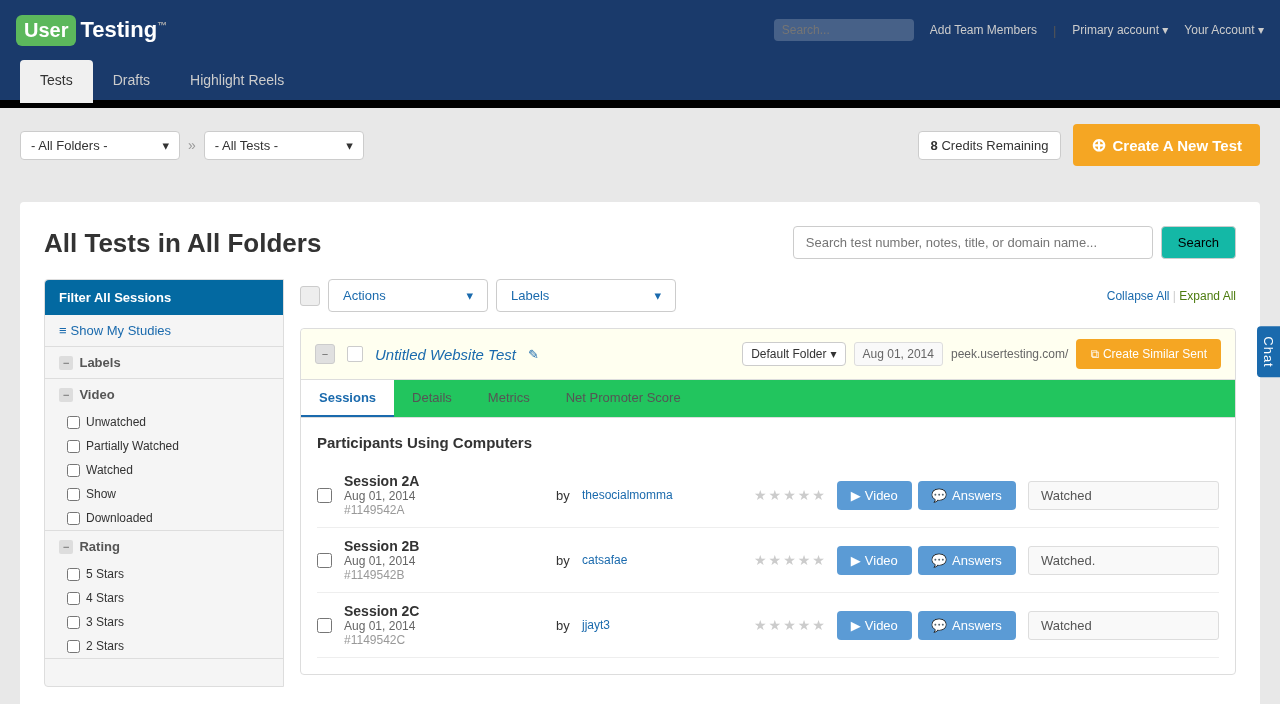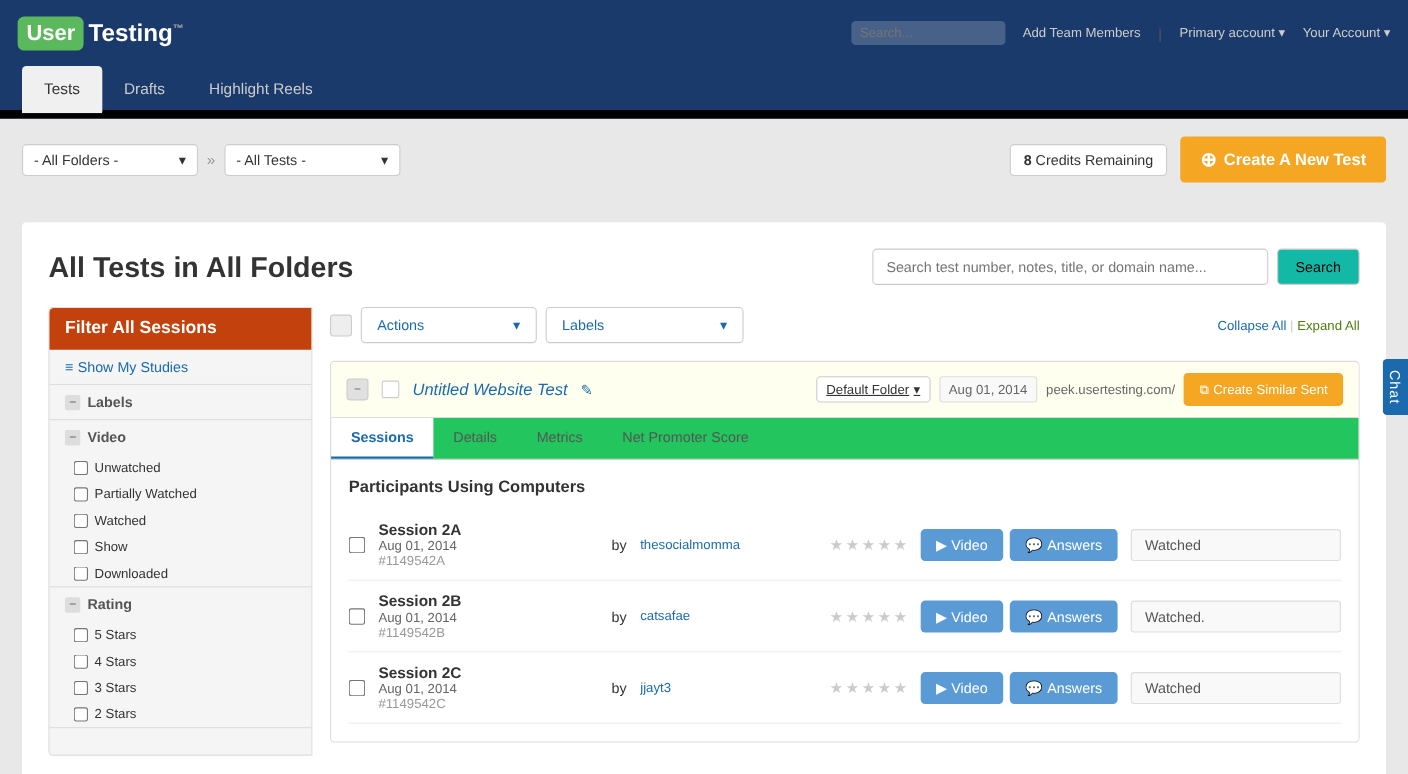--- a/index.html
+++ b/index.html
@@ -33,21 +33,21 @@
 
     
     .main-content { padding: 20px; }
     .content-box { background: white; border-radius: 4px; padding: 24px; }
     .page-title-row { display: flex; align-items: flex-end; justify-content: space-between; margin-bottom: 20px; }
     .page-title { font-size: 26px; font-weight: bold; color: #333; }
     .search-row { display: flex; gap: 8px; }
     .search-input { border: 1px solid #ccc; border-radius: 4px; padding: 8px 12px; font-size: 13px; width: 360px; }
     .search-btn { background: #14b8a6; border: 1px solid #ccc; border-radius: 4px; padding: 8px 16px; font-size: 13px; cursor: pointer; }
     .filter-sidebar { background: #f5f5f5; border: 1px solid #ddd; border-radius: 4px 0 0 4px; width: 240px; flex-shrink: 0; }
-    .filter-header { background: #c2410c; color: white; padding: 10px 14px; border-radius: 4px 0 0 0; font-size: 16px; font-weight: bold; cursor: pointer; }
+    .filter-header { background: #0369a1; color: white; padding: 10px 14px; border-radius: 4px 0 0 0; font-size: 13px; font-weight: bold; cursor: pointer; }
     .show-my-studies { padding: 8px 14px; color: #1a6aad; font-size: 13px; cursor: pointer; border-bottom: 1px solid #ddd; display: flex; align-items: center; gap: 4px; }
     .filter-group { border-bottom: 1px solid #ddd; }
     .filter-group-header { padding: 8px 14px; font-size: 13px; font-weight: bold; display: flex; align-items: center; gap: 6px; cursor: pointer; color: #555; }
     .filter-group-collapse { color: #888; font-size: 11px; background: #ddd; border-radius: 2px; padding: 1px 4px; }
     .filter-item { padding: 5px 14px 5px 22px; font-size: 12px; display: flex; align-items: center; gap: 6px; cursor: pointer; }
     .filter-item input[type=checkbox] { width: 13px; height: 13px; }
 
     
     .table-area { flex: 1; }
     .table-controls { display: flex; align-items: center; gap: 8px; margin-bottom: 16px; }
@@ -58,21 +58,21 @@
     .sep-pipe { color: #ccc; }
 
     
     .test-row { border: 1px solid #ddd; border-radius: 4px; margin-bottom: 12px; }
     .test-header { background: #fffff0; padding: 10px 14px; display: flex; align-items: center; gap: 12px; border-bottom: 1px solid #ddd; border-radius: 4px 4px 0 0; }
     .test-cb { width: 16px; height: 16px; border: 1px solid #ccc; border-radius: 2px; cursor: pointer; display: flex; align-items: center; justify-content: center; background: white; }
     .test-collapse-btn { background: #e0e0e0; border: 1px solid #ccc; border-radius: 3px; width: 20px; height: 20px; display: flex; align-items: center; justify-content: center; cursor: pointer; font-size: 11px; color: #666; }
     .test-title { color: #1a6aad; font-size: 15px; font-style: italic; cursor: pointer; text-decoration: none; }
     .test-edit-icon { color: #1a6aad; cursor: pointer; font-size: 13px; }
     .test-meta { display: flex; align-items: center; gap: 8px; margin-left: auto; }
-    .folder-dropdown { background: white; border: 1px solid #ccc; border-radius: 4px; padding: 4px 8px; font-size: 12px; display: flex; align-items: center; gap: 4px; cursor: pointer; text-decoration: underline; }
+    .folder-dropdown { background: white; border: 1px solid #ccc; border-radius: 4px; padding: 4px 8px; font-size: 12px; display: flex; align-items: center; gap: 4px; cursor: pointer; }
     .date-badge { background: #f9f9f9; border: 1px solid #ddd; border-radius: 3px; padding: 4px 8px; font-size: 12px; color: #666; }
     .domain-text { color: #666; font-size: 12px; }
     .create-similar-btn { background: #f5a623; border: none; border-radius: 4px; padding: 8px 14px; color: white; font-size: 12px; cursor: pointer; display: flex; align-items: center; gap: 4px; }
 
     
     .sessions-tabs { display: flex; border-bottom: 1px solid #ddd; background: #22c55e; }
     .session-tab { padding: 10px 18px; font-size: 13px; cursor: pointer; border-bottom: 2px solid transparent; color: #555; }
     .session-tab.active { border-bottom: 2px solid #1a6aad; color: #1a6aad; font-weight: bold; background: white; }
 
     

